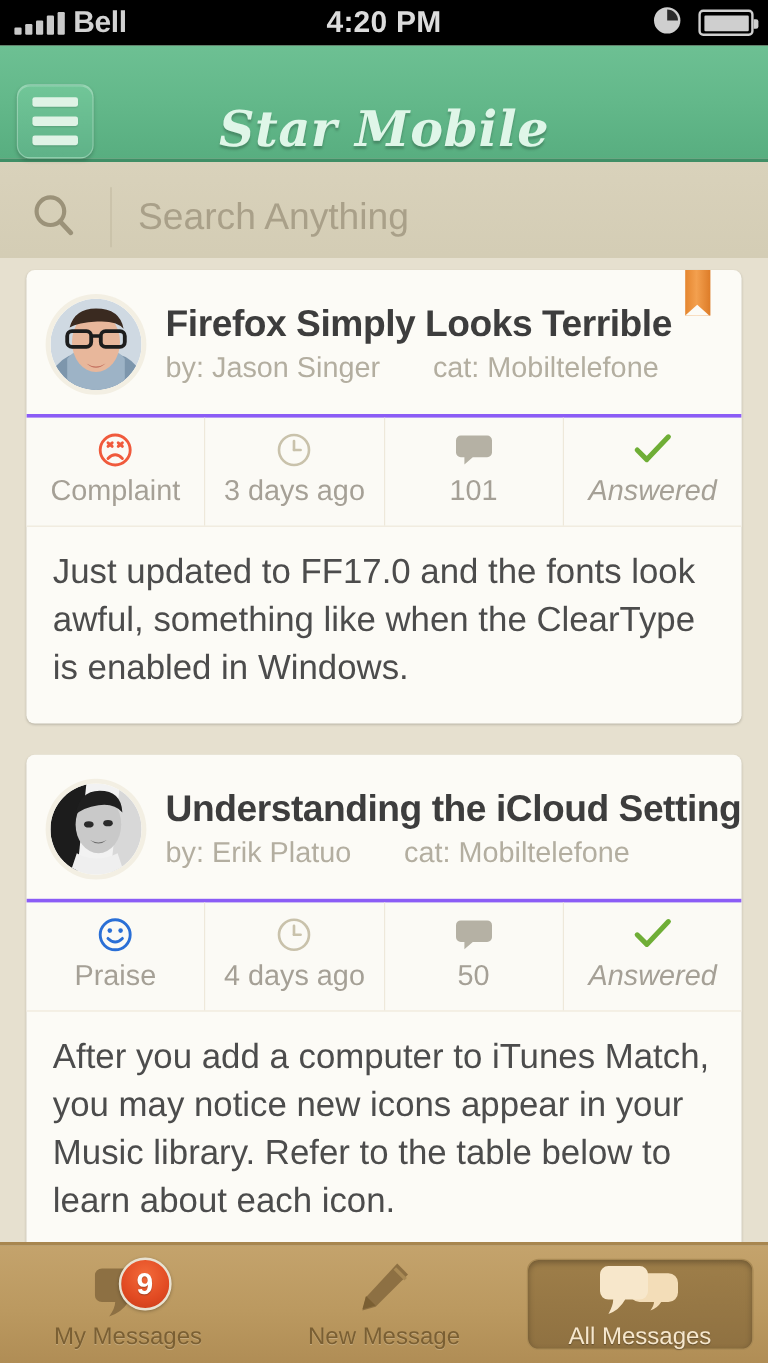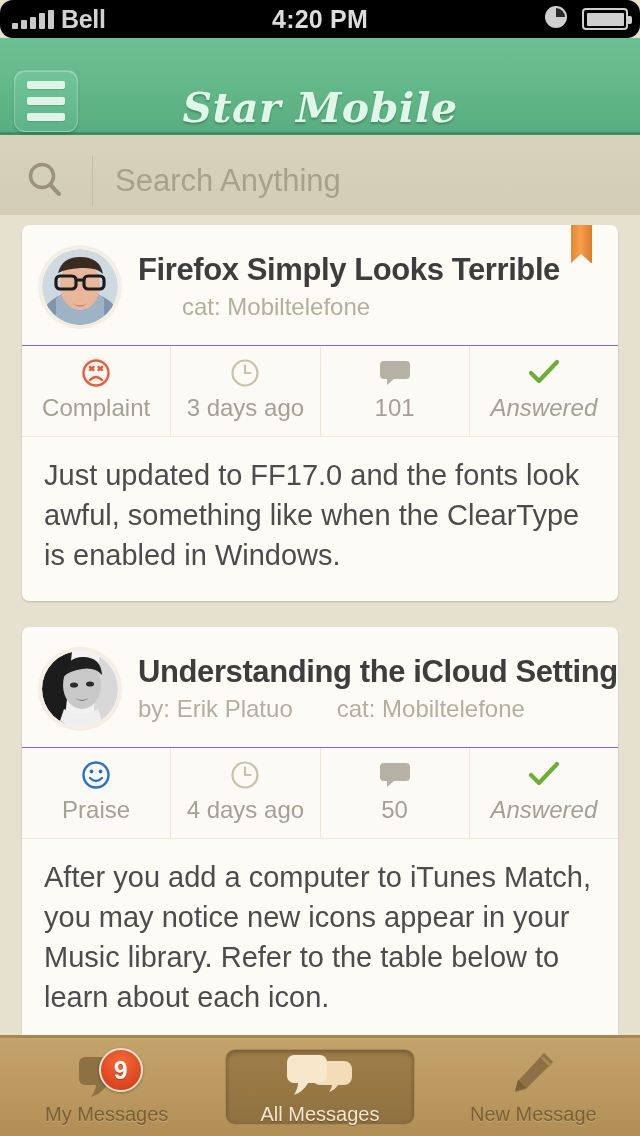--- a/index.html
+++ b/index.html
@@ -7,21 +7,21 @@
     width:640px; height:1136px;
     font-family:"Liberation Sans", sans-serif;
     background:#e6e0cf;
     overflow:hidden;
   }
   #app { position:relative; width:640px; height:1136px; overflow:hidden; }
 
   
   .statusbar{
     position:relative; height:38px; background:#000; color:#cfcfcf;
-    display:flex; align-items:center; padding:0 12px;border-radius:13px;
+    display:flex; align-items:center; padding:0 12px;
   }
   .sb-left{ display:flex; align-items:center; gap:7px; }
   .signal{ display:flex; align-items:flex-end; gap:3px; height:19px; }
   .signal i{ display:block; width:6px; background:#c9c9c9; border-radius:1px; }
   .signal i:nth-child(1){ height:6px; }
   .signal i:nth-child(2){ height:9px; }
   .signal i:nth-child(3){ height:12px; }
   .signal i:nth-child(4){ height:16px; }
   .signal i:nth-child(5){ height:19px; }
   .carrier{ font-size:25px; font-weight:bold; color:#d2d2d2; letter-spacing:-.3px; }
@@ -111,21 +111,21 @@
   .card-title{
     font-size:31px; font-weight:bold; color:#3d3d3d;
     letter-spacing:-.4px; line-height:1.08; white-space:nowrap;
   }
   .card-sub{ margin-top:6px; font-size:24px; color:#b3aea0; display:flex; }
   .card-sub .by{ }
   .card-sub .cat{ margin-left:44px; }
 
   
   .meta{
-    display:flex; border-top:1px solid #8b5cf6; border-bottom:1px solid #eee8da;
+    display:flex; border-top:3px solid #8b5cf6; border-bottom:1px solid #eee8da;
     background:#fbfaf5;
   }
   .meta-cell{
     flex:1; padding:12px 0 14px 0; text-align:center;
     border-right:1px solid #eee8da;
   }
   .meta-cell:last-child{ border-right:0;font-style:italic; }
   .meta-icon{ height:30px; display:flex; justify-content:center; align-items:center; }
   .meta-label{ margin-top:6px; font-size:24px; color:#a5a096; }
 
@@ -242,20 +242,21 @@
               <rect x="14" y="27" width="20" height="13" rx="4" fill="none" stroke="#1d1d1d" stroke-width="3.2"></rect>
               <rect x="42" y="27" width="20" height="13" rx="4" fill="none" stroke="#1d1d1d" stroke-width="3.2"></rect>
               <line x1="34" y1="31" x2="42" y2="31" stroke="#1d1d1d" stroke-width="3"></line>
               <path d="M30 54 q8 5 16 0 q-8 7 -16 0 z" fill="#c4705f"></path>
             </g>
           </svg>
         </div>
         <div class="head-text">
           <div class="card-title">Firefox Simply Looks Terrible</div>
           <div class="card-sub">
+            <span class="by">by: Jason Singer</span>
             <span class="cat">cat: Mobiltelefone</span>
           </div>
         </div>
       </div>
       <div class="meta">
         <div class="meta-cell">
           <div class="meta-icon">
             <svg width="30" height="30" viewBox="0 0 30 30">
               <circle cx="15" cy="15" r="12.5" fill="none" stroke="#f05a3c" stroke-width="2.4"></circle>
               <line x1="9" y1="9" x2="12.5" y2="12" stroke="#f05a3c" stroke-width="2.4" stroke-linecap="round"></line>
@@ -376,39 +377,39 @@
     <div class="tab">
       <div class="badge">9</div>
       <div class="tab-icon">
         <svg width="56" height="46" viewBox="0 0 56 46">
           <path d="M6 4 h44 a6 6 0 0 1 6 6 v16 a6 6 0 0 1 -6 6 h-22 q-6 9 -16 12 q5 -7 5 -12 h-11 a6 6 0 0 1 -6 -6 v-16 a6 6 0 0 1 6 -6 z" fill="#8d7043"></path>
         </svg>
       </div>
       <div class="tab-label">My Messages</div>
     </div>
 
-    <div class="tab active">
-      <div class="tab-inner"></div>
-      <div class="tab-icon">
-        <svg width="68" height="46" viewBox="0 0 68 46">
-          <path d="M34 8 h24 a8 8 0 0 1 8 8 v8 a8 8 0 0 1 -8 8 h-6 q-3 5 -9 7 q3 -4 3 -7 h-12 a8 8 0 0 1 -8 -8 v-8 a8 8 0 0 1 8 -8 z" fill="#f3ddb8"></path>
-          <path d="M8 2 h26 a7 7 0 0 1 7 7 v14 a7 7 0 0 1 -7 7 h-12 q-5 9 -14 12 q4 -7 4 -12 h-4 a7 7 0 0 1 -7 -7 v-14 a7 7 0 0 1 7 -7 z" fill="#f7e7cb"></path>
-        </svg>
-      </div>
-      <div class="tab-label">All Messages</div>
-    </div>
-
     <div class="tab">
       <div class="tab-icon">
         <svg width="50" height="48" viewBox="0 0 50 48">
           <g transform="rotate(0)">
             <path d="M36 2 l9 9 l-27 27 l-11 3 l3 -11 z" fill="#8d7043"></path>
             <path d="M7 40 l3 -11 l8 8 z" fill="#7a5f33"></path>
             <line x1="34" y1="6" x2="43" y2="15" stroke="#a98a55" stroke-width="3"></line>
           </g>
         </svg>
       </div>
       <div class="tab-label">New Message</div>
     </div>
 
+    <div class="tab active">
+      <div class="tab-inner"></div>
+      <div class="tab-icon">
+        <svg width="68" height="46" viewBox="0 0 68 46">
+          <path d="M34 8 h24 a8 8 0 0 1 8 8 v8 a8 8 0 0 1 -8 8 h-6 q-3 5 -9 7 q3 -4 3 -7 h-12 a8 8 0 0 1 -8 -8 v-8 a8 8 0 0 1 8 -8 z" fill="#f3ddb8"></path>
+          <path d="M8 2 h26 a7 7 0 0 1 7 7 v14 a7 7 0 0 1 -7 7 h-12 q-5 9 -14 12 q4 -7 4 -12 h-4 a7 7 0 0 1 -7 -7 v-14 a7 7 0 0 1 7 -7 z" fill="#f7e7cb"></path>
+        </svg>
+      </div>
+      <div class="tab-label">All Messages</div>
+    </div>
+
   </div>
 
 </div>
 
 </body></html>

